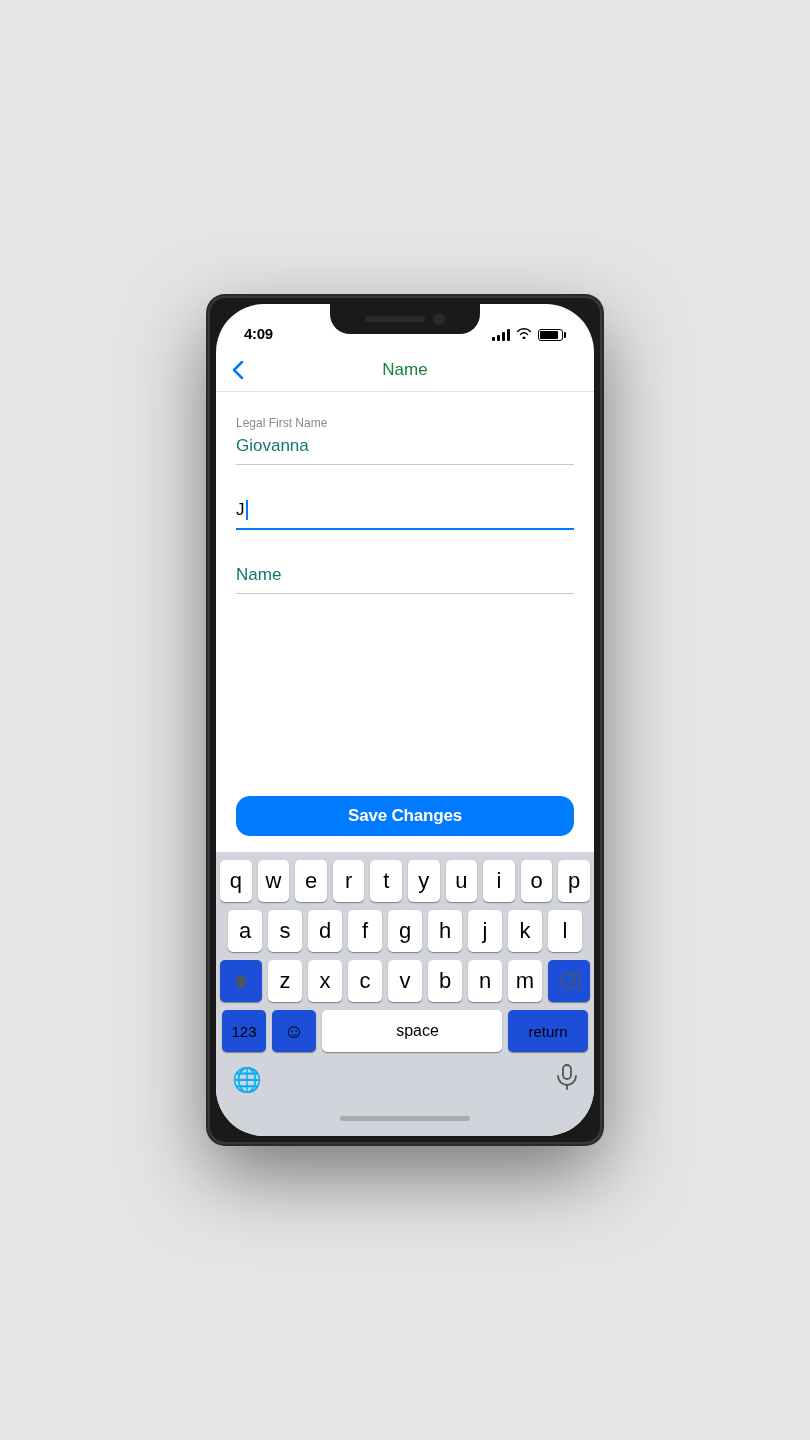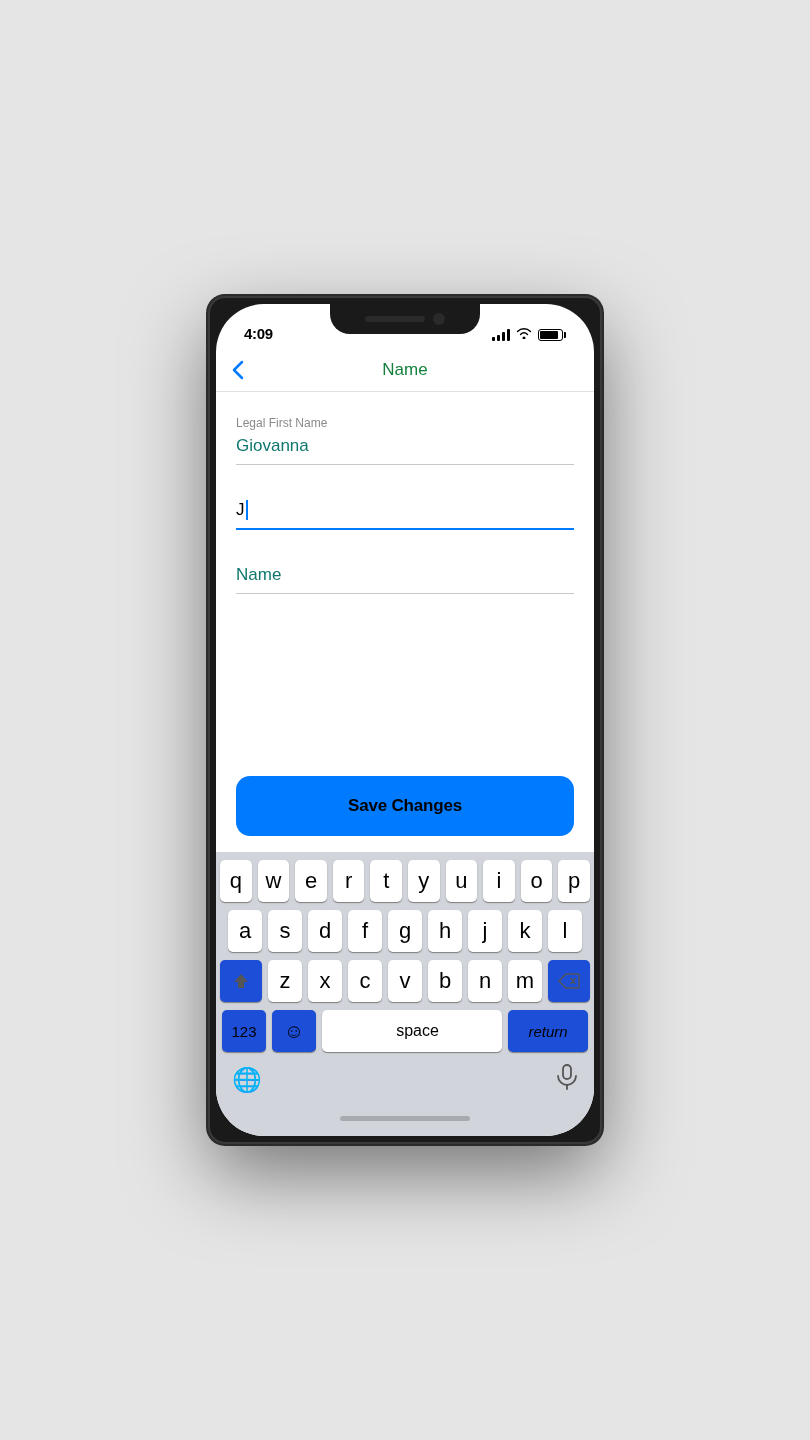--- a/index.html
+++ b/index.html
@@ -224,25 +224,25 @@
     }
 
     
     .save-btn-container {
       padding: 12px 20px 16px;
       background: #fff;
       flex-shrink: 0;
     }
     .save-btn {
       width: 100%;
-      height: 60px;
+      height: 40px;
       background: #007AFF;
       border: none;
       border-radius: 14px;
-      color: #000000;
+      color: #ffffff;
       font-size: 17px;
       font-weight: 600;
       cursor: pointer;
       letter-spacing: -0.2px;
     }
 
     
     .keyboard {
       background: #d1d5db;
       padding: 8px 4px 4px;
@@ -297,21 +297,20 @@
     }
     .key-space {
       flex: 5;
       max-width: 200px;
       font-size: 16px;
     }
     .key-return {
       flex: 1.8;
       max-width: 80px;
       font-size: 15px;
-      font-style: italic;
     }
     .keyboard-bottom {
       display: flex;
       justify-content: space-between;
       align-items: center;
       padding: 4px 12px 8px;
     }
     .key-globe, .key-mic {
       background: transparent;
       border: none;

